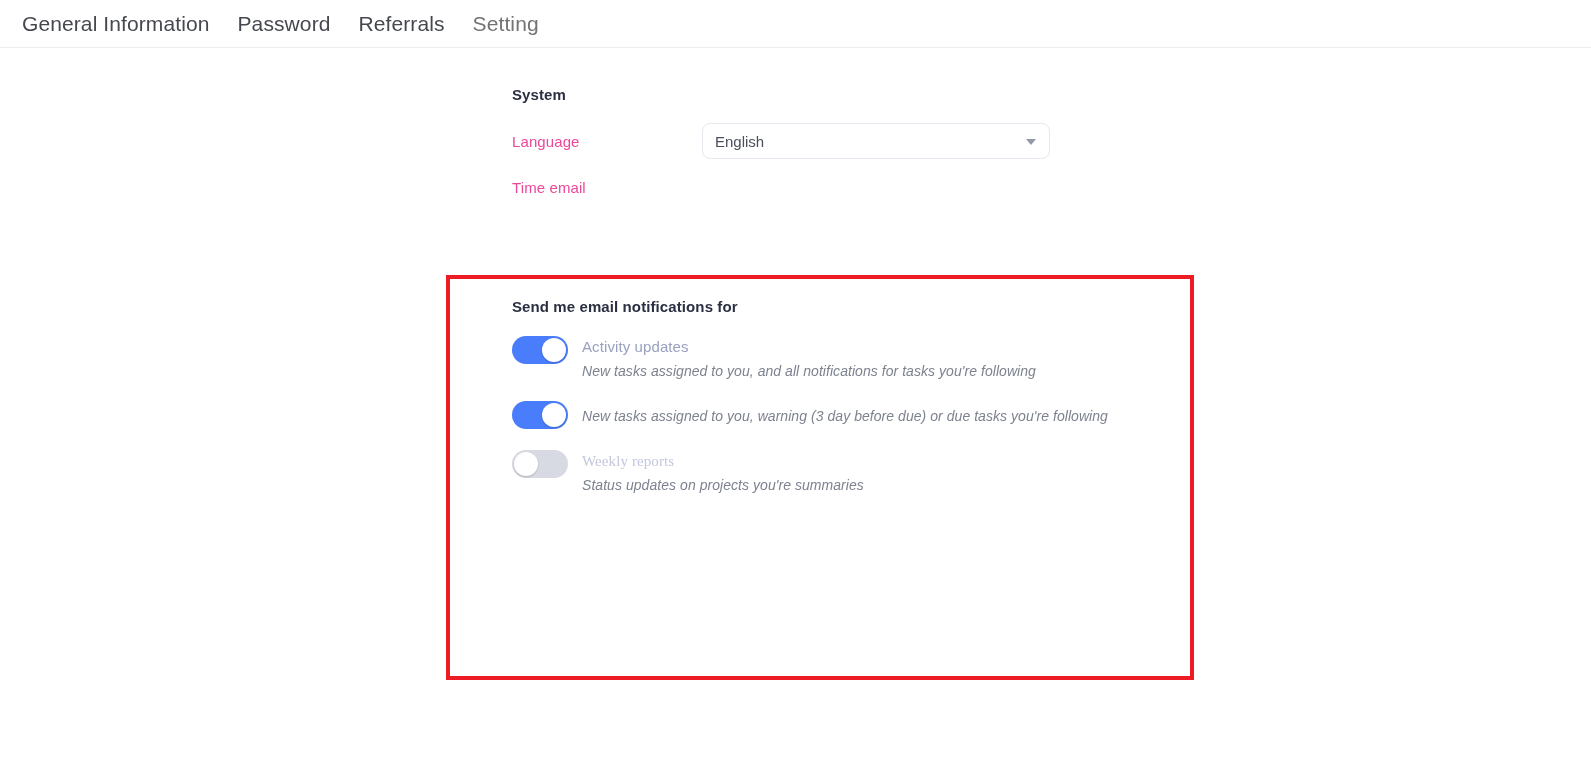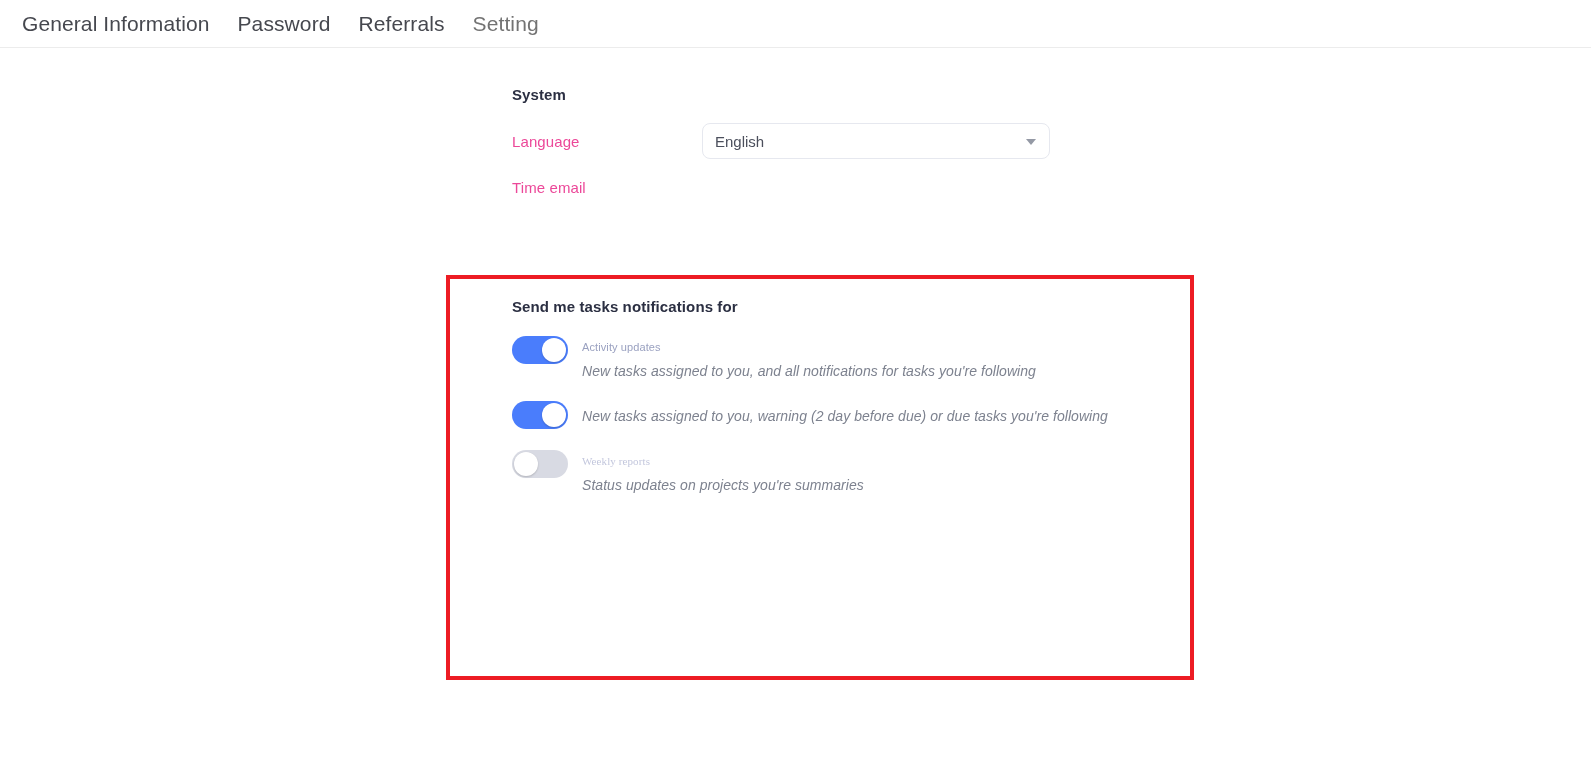--- a/index.html
+++ b/index.html
@@ -139,21 +139,21 @@
     height: 24px;
     border-radius: 50%;
     background: #ffffff;
     box-shadow: 0 1px 2px rgba(0,0,0,0.18);
   }
   .toggle.on .knob { left: 30px; }
 
   .toggle-texts { margin-left: 14px; padding-top: 2px; }
 
   .toggle-label {
-    font-size: 11px;
+    font-size: 15px;
     color: #9aa1c0;
     letter-spacing: 0.1px;
     line-height: 20px;
   }
   .toggle-label.muted { color: #c3c7dd; font-family: Liberation Serif, serif; }
 
   .toggle-desc {
     margin-top: 5px;
     font-size: 14px;
     font-style: italic;
@@ -201,38 +201,38 @@
 
     <div class="field-row">
       <div class="field-label">Time email</div>
     </div>
   </div>
 
   <div class="annotation-box"></div>
 
   <div class="notif-block">
 
-    <div class="block-heading">Send me tasks notifications for</div>
+    <div class="block-heading">Send me email notifications for</div>
 
     <div class="toggle-row">
       <div class="toggle on">
         <span class="knob"></span>
       </div>
       <div class="toggle-texts">
         <div class="toggle-label">Activity updates</div>
         <div class="toggle-desc">New tasks assigned to you, and all notifications for tasks you're following</div>
       </div>
     </div>
 
     <div class="toggle-row">
       <div class="toggle on">
         <span class="knob"></span>
       </div>
       <div class="toggle-texts">
-        <div class="toggle-desc">New tasks assigned to you, warning (2 day before due) or due tasks you're following</div>
+        <div class="toggle-desc">New tasks assigned to you, warning (3 day before due) or due tasks you're following</div>
       </div>
     </div>
 
     <div class="toggle-row">
       <div class="toggle">
         <span class="knob"></span>
       </div>
       <div class="toggle-texts">
         <div class="toggle-label muted">Weekly reports</div>
         <div class="toggle-desc">Status updates on projects you're summaries</div>

